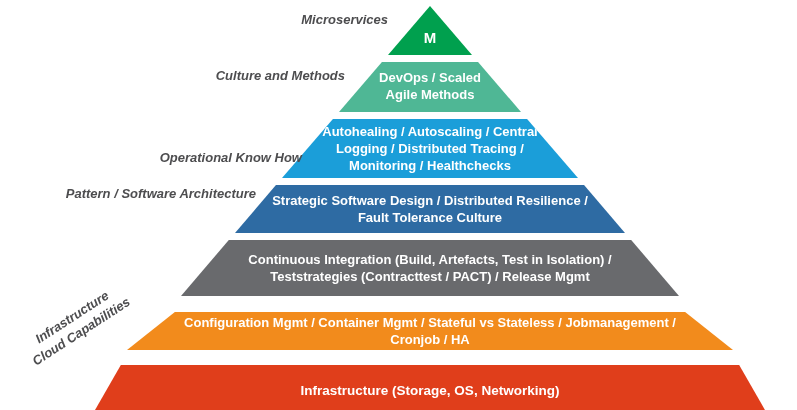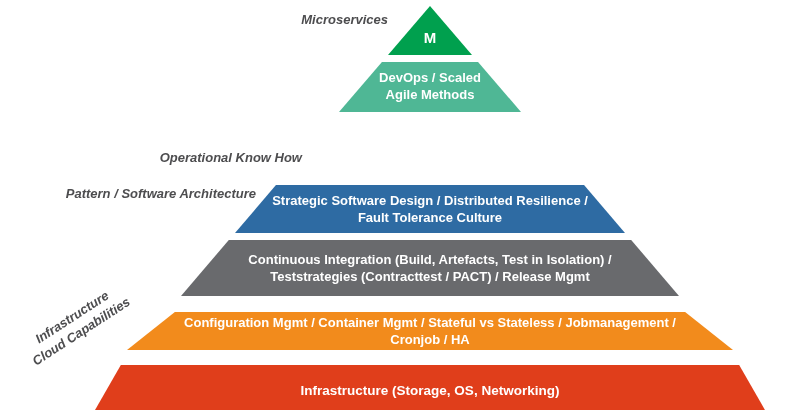--- a/index.html
+++ b/index.html
@@ -61,38 +61,42 @@
 <div class="stage">
 
   <div class="layer l1" style="background-color: rgb(0, 160, 78);">
     <span>M</span>
   </div>
 
   <div class="layer l2" style="background-color: rgb(79, 183, 149);">
     <span>DevOps / Scaled Agile Methods</span>
   </div>
 
+  <div class="layer l3" style="background-color: rgb(27, 158, 217);">
+    <span>Autohealing / Autoscaling / Central Logging / Distributed Tracing / Monitoring / Healthchecks</span>
+  </div>
 
   <div class="layer l4" style="background-color: rgb(46, 107, 163);">
     <span>Strategic Software Design / Distributed Resilience / Fault Tolerance Culture</span>
   </div>
 
   <div class="layer l5" style="background-color: rgb(105, 106, 109);">
     <span>Continuous Integration (Build, Artefacts, Test in Isolation) / Teststrategies (Contracttest / PACT) / Release Mgmt</span>
   </div>
 
   <div class="layer l6" style="background-color: rgb(242, 139, 28);">
     <span>Configuration Mgmt / Container Mgmt / Stateful vs Stateless / Jobmanagement / Cronjob / HA</span>
   </div>
 
   <div class="layer l7" style="background-color: rgb(224, 62, 27);">
     <span>Infrastructure (Storage, OS, Networking)</span>
   </div>
 
   <div class="side-label sl0">Microservices</div>
+  <div class="side-label sl1">Culture and Methods</div>
   <div class="side-label sl2">Operational Know How</div>
   <div class="side-label sl3">Pattern / Software Architecture</div>
   <div class="side-label sl5">
     <div>Infrastructure</div>
     <div>Cloud Capabilities</div>
   </div>
 
 </div>
 
 </body></html>

